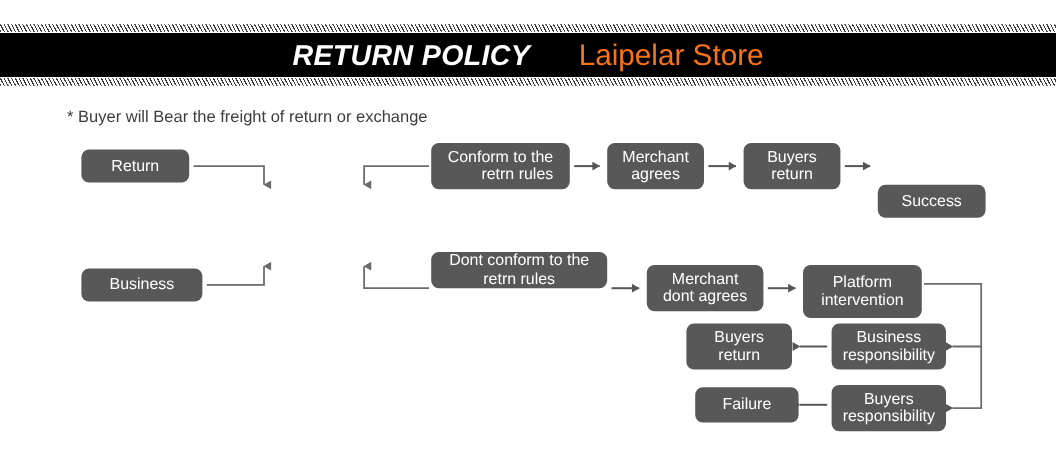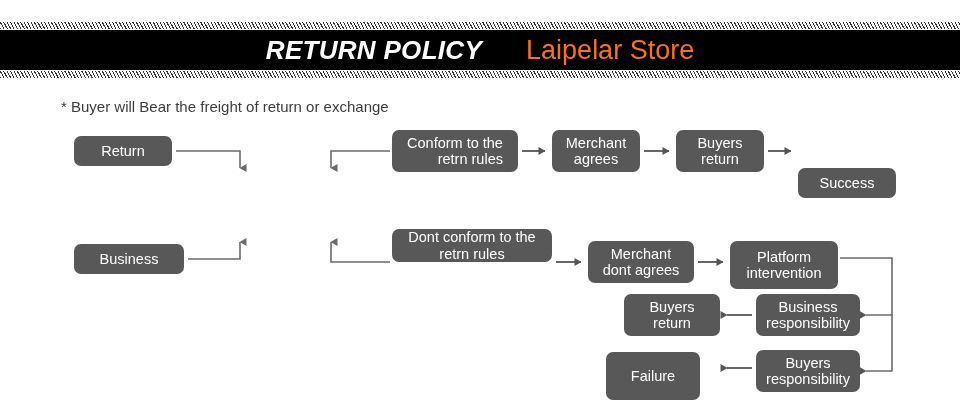--- a/index.html
+++ b/index.html
@@ -192,15 +192,15 @@
 
   <div class="box" style="left:756px; top:294px; width:104px; height:42px;">Business
 responsibility</div>
 
   <div class="box" style="left:624px; top:294px; width:96px; height:42px;">Buyers
 return</div>
 
   <div class="box" style="left:756px; top:350px; width:104px; height:42px;">Buyers
 responsibility</div>
 
-  <div class="box" style="left:606px; top:352px; width:94px; height:48px;">Failure</div>
+  <div class="box" style="left:632px; top:352px; width:94px; height:32px;">Failure</div>
 
 </div>
 
 </body></html>

